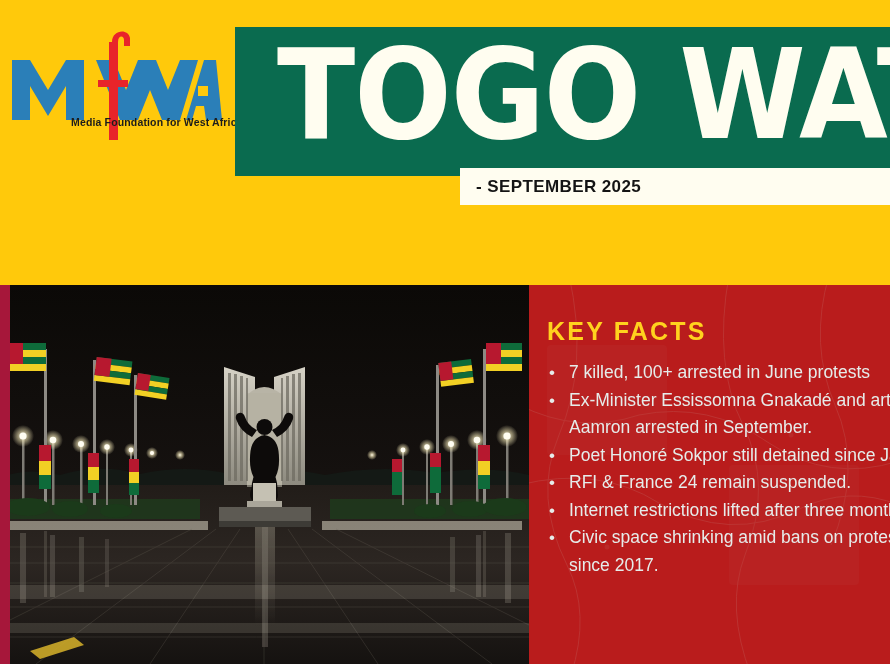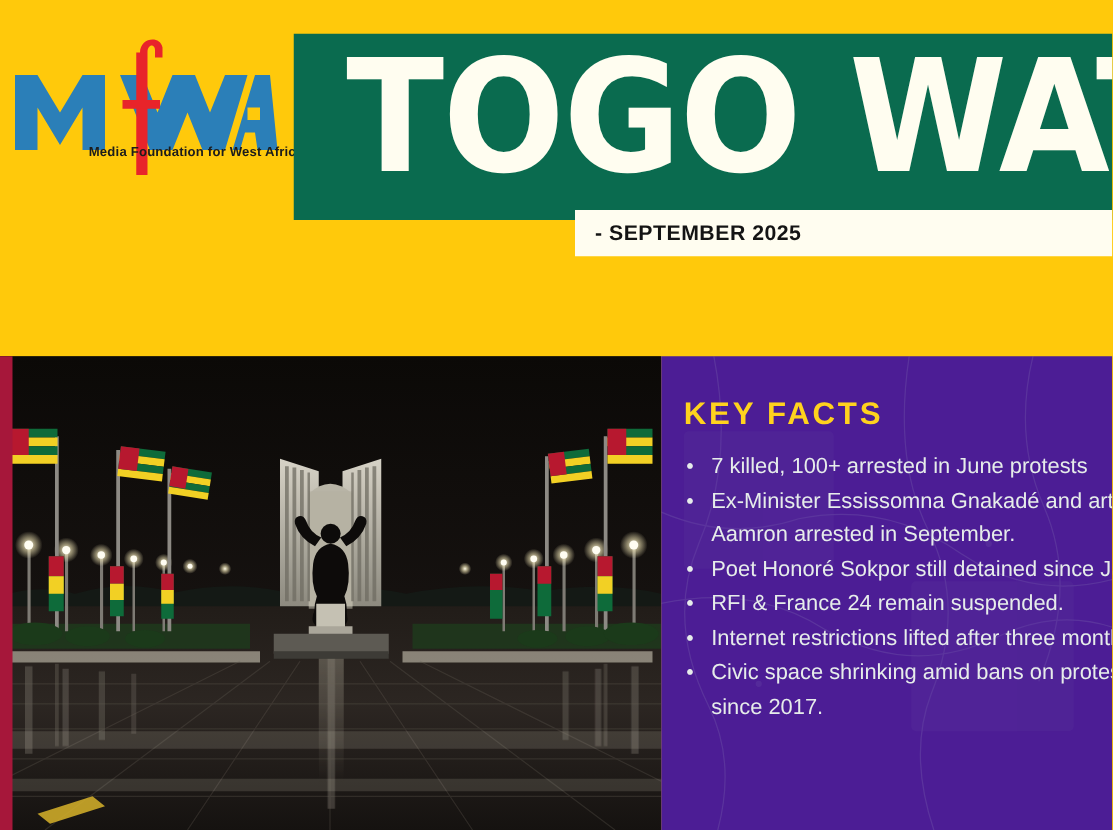--- a/index.html
+++ b/index.html
@@ -118,21 +118,21 @@
     width: 529px; height: 379px;
     overflow: hidden;
     background: #0a0806;
   }
   .photo svg { display:block; }
 
   .facts-panel {
     position: absolute;
     left: 529px; top: 0;
     width: 361px; height: 379px;
-    background: #4c1d95;
+    background: #b91c1c;
     overflow: hidden;
   }
   .facts-texture {
     position: absolute;
     left: 0; top: 0;
     width: 361px; height: 379px;
     opacity: .12;
   }
   .facts-inner {
     position: relative;

